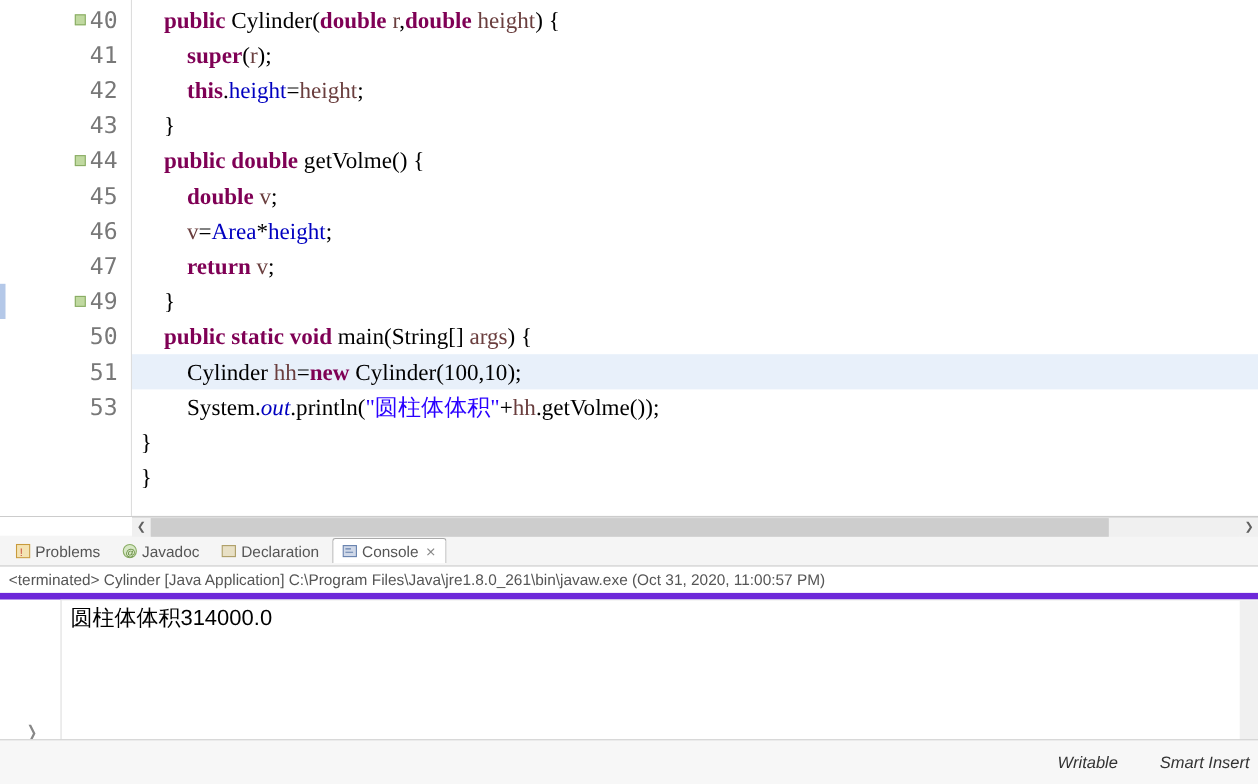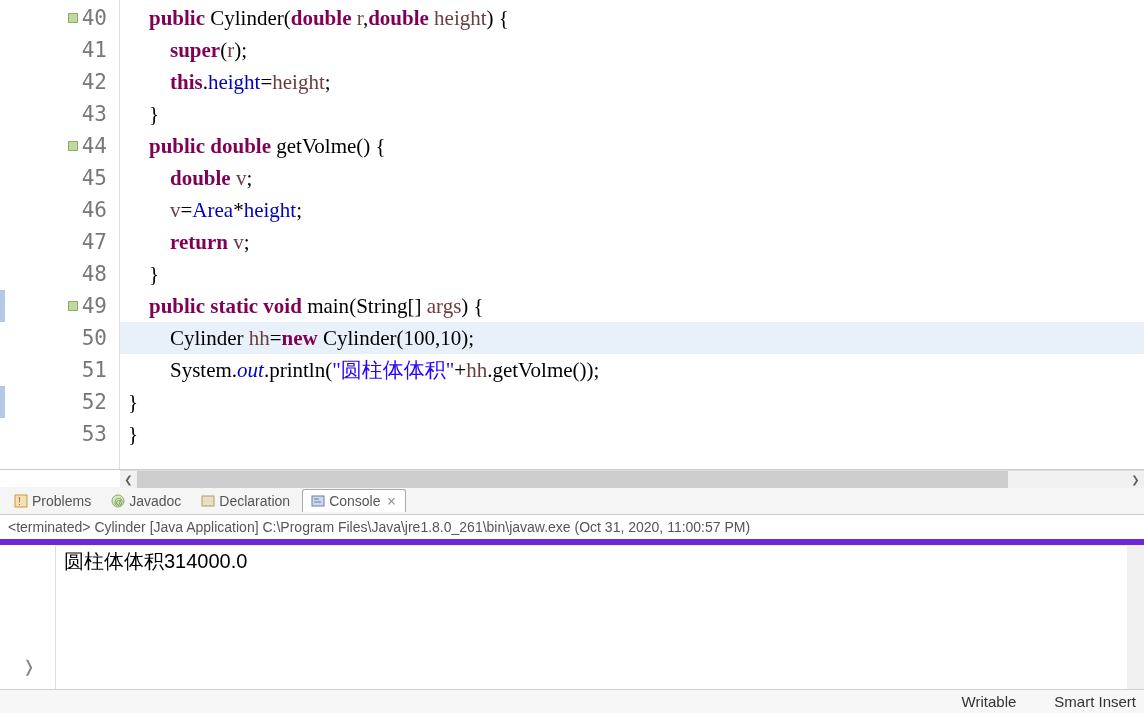--- a/index.html
+++ b/index.html
@@ -185,50 +185,49 @@
       bottom: 0;
       width: 17px;
       background: #f0f0f0;
     }
     
     .status-bar {
       position: absolute;
       bottom: 0;
       left: 0;
       right: 0;
-      height: 24px;
+      height: 41px;
       border-top: 1px solid #d0d0d0;
       background: #f7f7f7;
       display: flex;
       align-items: center;
       justify-content: flex-end;
       font-size: 15px;
       color: #333;
       padding-right: 8px;
       gap: 38px;
+      font-style: italic;
     }
   </style>
 </head>
 <body>
 
 <div class="editor-container">
   <div class="gutter" id="gutter">
       <div class="line-number">40<div class="override-marker"></div></div>
       <div class="line-number">41</div>
       <div class="line-number">42</div>
       <div class="line-number">43</div>
       <div class="line-number">44<div class="override-marker"></div></div>
       <div class="line-number">45</div>
       <div class="line-number">46</div>
       <div class="line-number">47</div>
-      <div class="line-number">48</div>
       <div class="line-number">49<div class="quickdiff-marker-left"></div><div class="override-marker"></div></div>
       <div class="line-number">50</div>
       <div class="line-number">51</div>
-      <div class="line-number">52<div class="quickdiff-marker-left"></div></div>
       <div class="line-number">53</div>
     </div>
   <div class="code-area" id="code-area">
       <div class="code-line"><span class="punct">    </span><span class="kw">public</span><span class="punct"> </span><span class="type">Cylinder(</span><span class="kw">double</span><span class="punct"> </span><span class="param">r</span><span class="punct">,</span><span class="kw">double</span><span class="punct"> </span><span class="param">height</span><span class="punct">) {</span></div>
       <div class="code-line"><span class="punct">        </span><span class="kw">super</span><span class="punct">(</span><span class="param">r</span><span class="punct">);</span></div>
       <div class="code-line"><span class="punct">        </span><span class="kw">this</span><span class="punct">.</span><span class="field">height</span><span class="punct">=</span><span class="param">height</span><span class="punct">;</span></div>
       <div class="code-line"><span class="punct">    }</span></div>
       <div class="code-line"><span class="punct">    </span><span class="kw">public</span><span class="punct"> </span><span class="kw">double</span><span class="punct"> </span><span class="method">getVolme</span><span class="punct">() {</span></div>
       <div class="code-line"><span class="punct">        </span><span class="kw">double</span><span class="punct"> </span><span class="localvar">v</span><span class="punct">;</span></div>
       <div class="code-line"><span class="punct">        </span><span class="localvar">v</span><span class="punct">=</span><span class="field">Area</span><span class="punct">*</span><span class="field">height</span><span class="punct">;</span></div>

